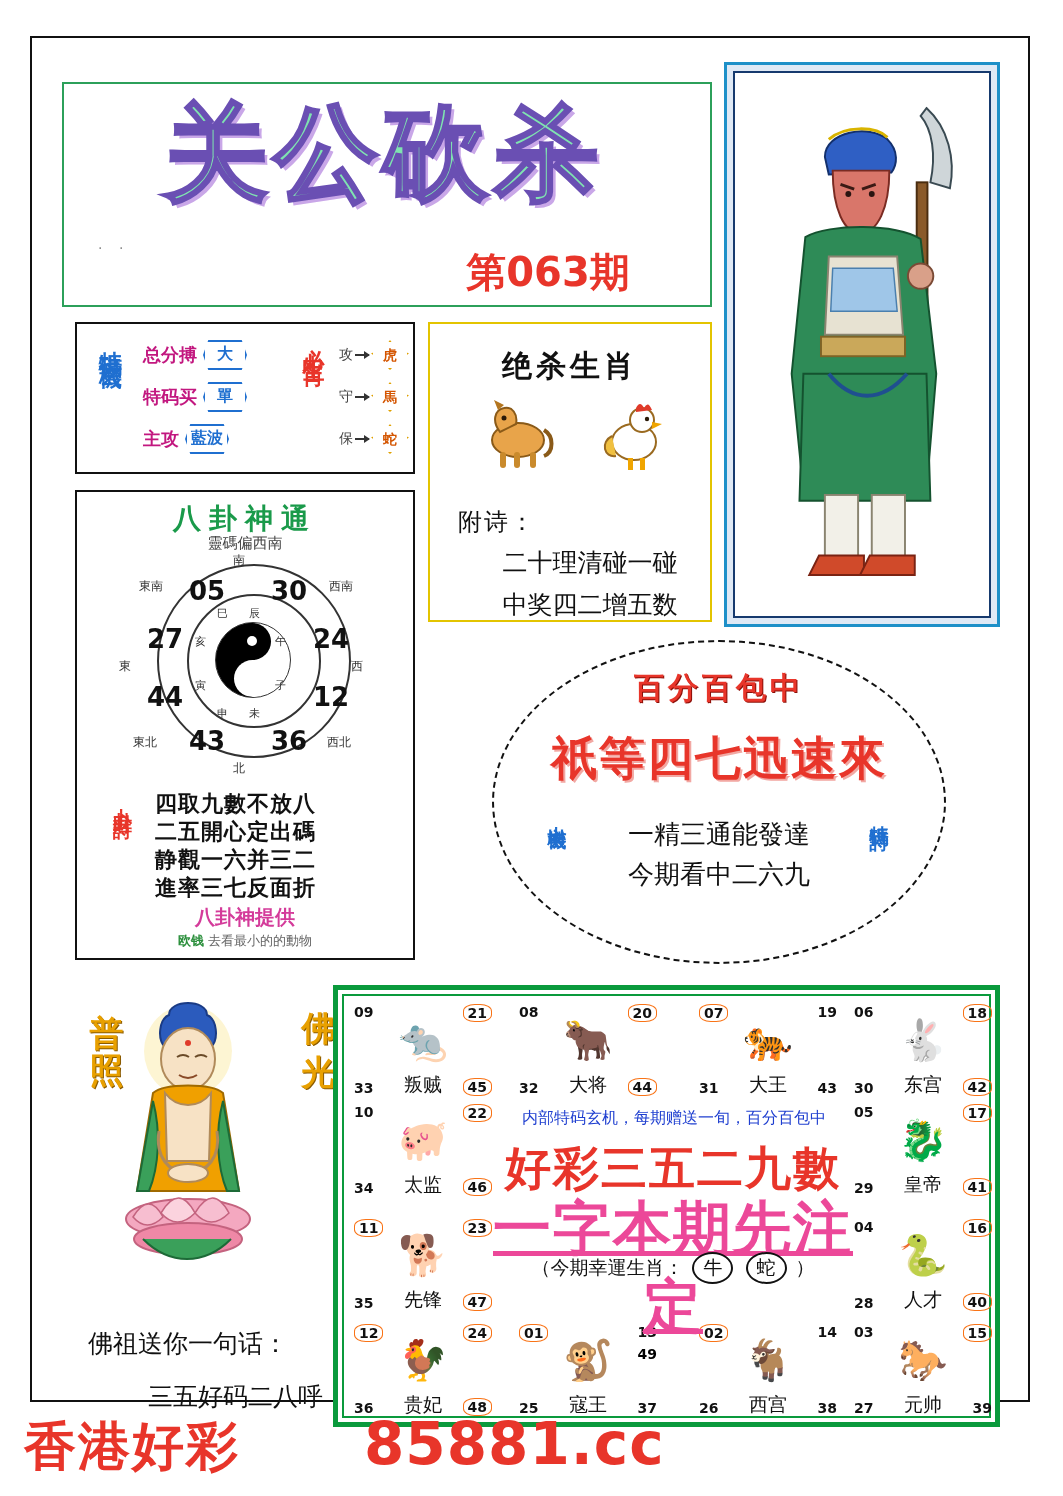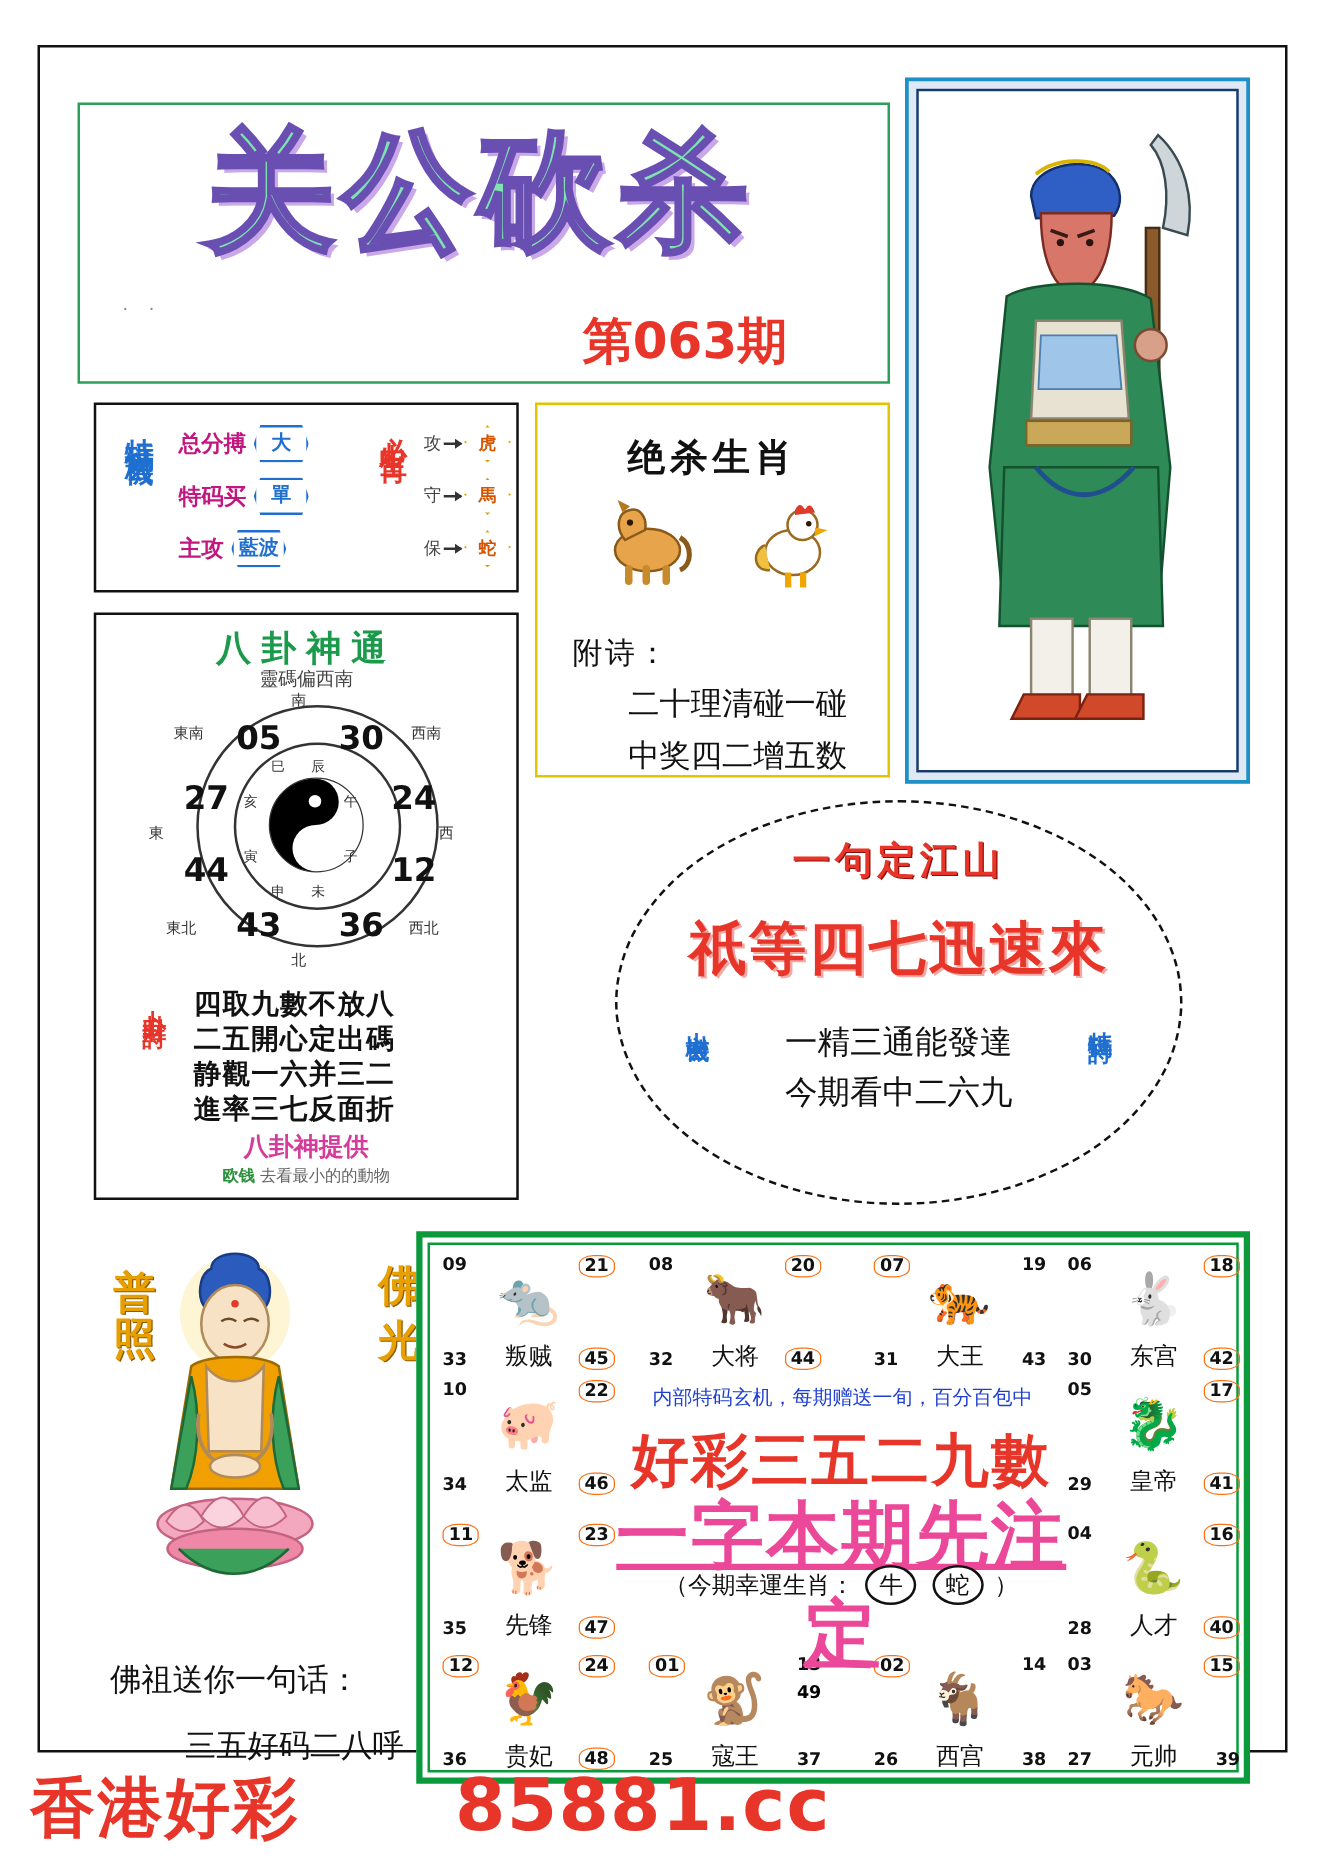--- a/index.html
+++ b/index.html
@@ -459,21 +459,21 @@
       </svg>
     </div>
     <div class="jue-fu">附诗：</div>
     <div class="jue-poem">
       <div>二十理清碰一碰</div>
       <div>中奖四二增五数</div>
     </div>
   </div>
 
   <div class="ellipse">
-    <div class="ell-title">一句定江山</div>
+    <div class="ell-title">百分百包中</div>
     <div class="ell-main">祇等四七迅速來</div>
     <div class="ell-left-lbl">
       <div style="writing-mode:vertical-rl;letter-spacing:3px;margin:0 auto;">出玄機</div>
     </div>
     <div class="ell-right-lbl">
       <div style="writing-mode:vertical-rl;letter-spacing:3px;margin:0 auto;">特碼詩</div>
     </div>
     <div class="ell-mid">
       <div>一精三通能發達</div>
       <div>今期看中二六九</div>

